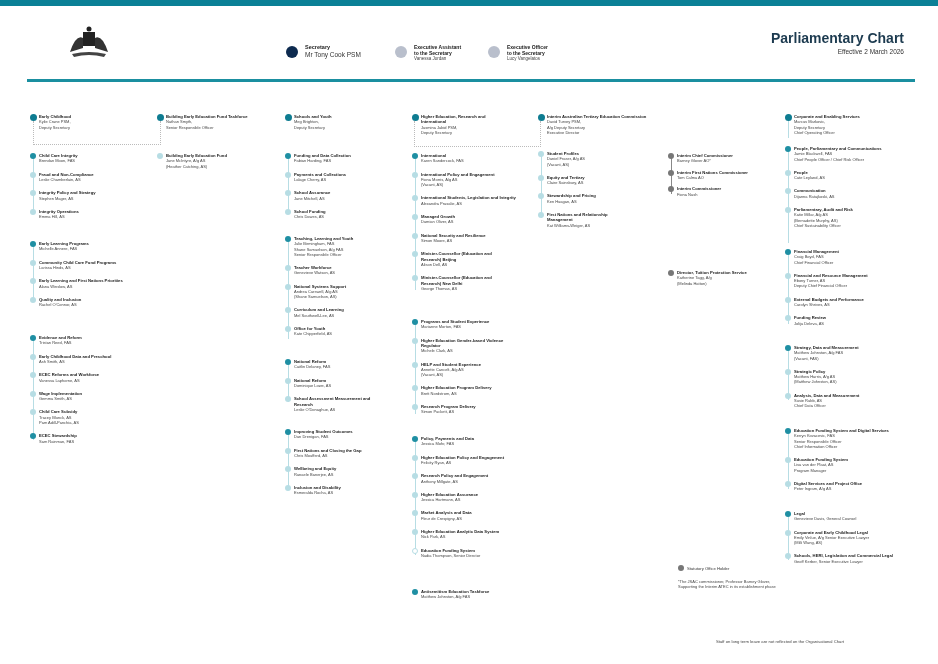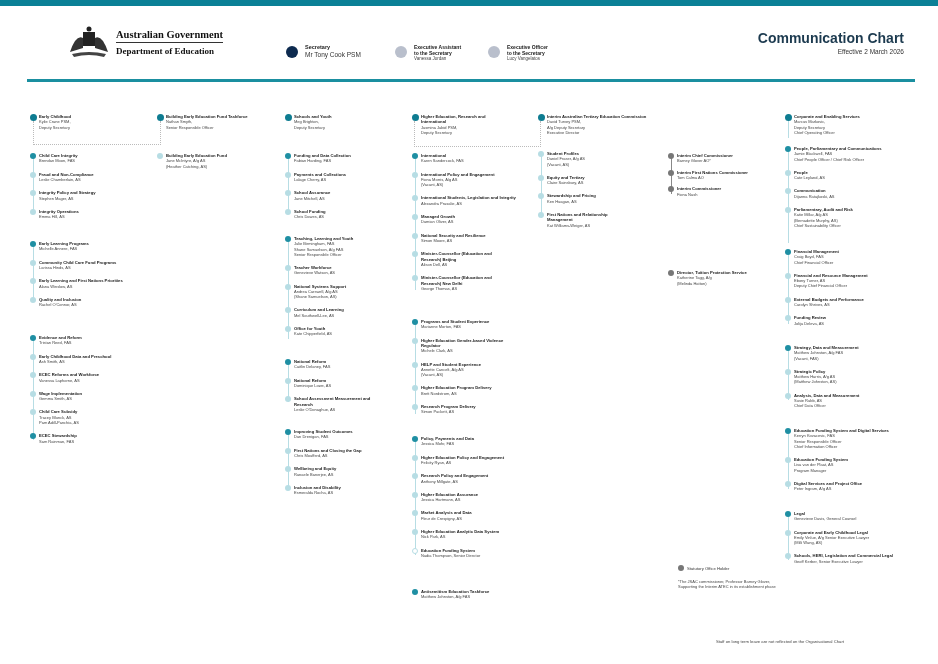--- a/index.html
+++ b/index.html
@@ -55,24 +55,20 @@
 <div class="logo">
   <div class="crest">
     <svg viewBox="0 0 46 36">
       <rect x="17" y="8" width="12" height="14" fill="#222"></rect>
       <circle cx="23" cy="5" r="2.5" fill="#222"></circle>
       <path d="M4 28 Q10 10 17 14 L17 24 Z" fill="#333"></path>
       <path d="M42 28 Q36 10 29 14 L29 24 Z" fill="#333"></path>
       <path d="M6 30 Q23 26 40 30 L38 33 Q23 29 8 33 Z" fill="#444"></path>
     </svg>
   </div>
-  <div class="logo-text">
-    <div class="l1">Australian Government</div>
-    <div class="l2">Department of Education</div>
-  </div>
 </div>
 
 <div class="exec sec" style="left:286px;">
   <div class="dot" style="background:#0d2a4f;"></div>
   <div>
     <div class="t">Secretary</div>
     <div class="n">Mr Tony Cook PSM</div>
   </div>
 </div>
 <div class="exec" style="left:395px;">
@@ -86,21 +82,21 @@
 <div class="exec" style="left:488px;">
   <div class="dot" style="background:#b9bfcc;"></div>
   <div>
     <div class="t">Executive Officer</div>
     <div class="t">to the Secretary</div>
     <div class="n">Lucy Vangelatos</div>
   </div>
 </div>
 
 <div class="title-block">
-  <div class="h">Communication Chart</div>
+  <div class="h">Parliamentary Chart</div>
   <div class="d">Effective 2 March 2026</div>
 </div>
 
 <div class="rule"></div>
 
 <div class="dash" style="left:33px; top:121px; width:128px; height:24px;"></div>
 <div class="dash" style="left:414px; top:121px; width:127px; height:26px;"></div>
 
 <div class="vline" style="left:33px; top:156px; height:58px;"></div>
 <div class="vline" style="left:33px; top:244px; height:58px;"></div>

